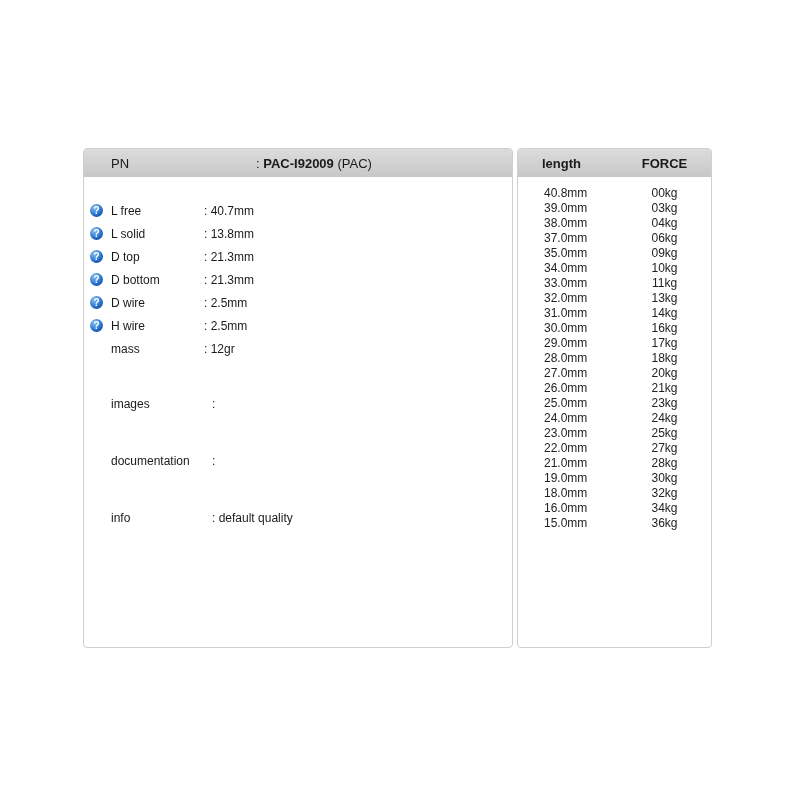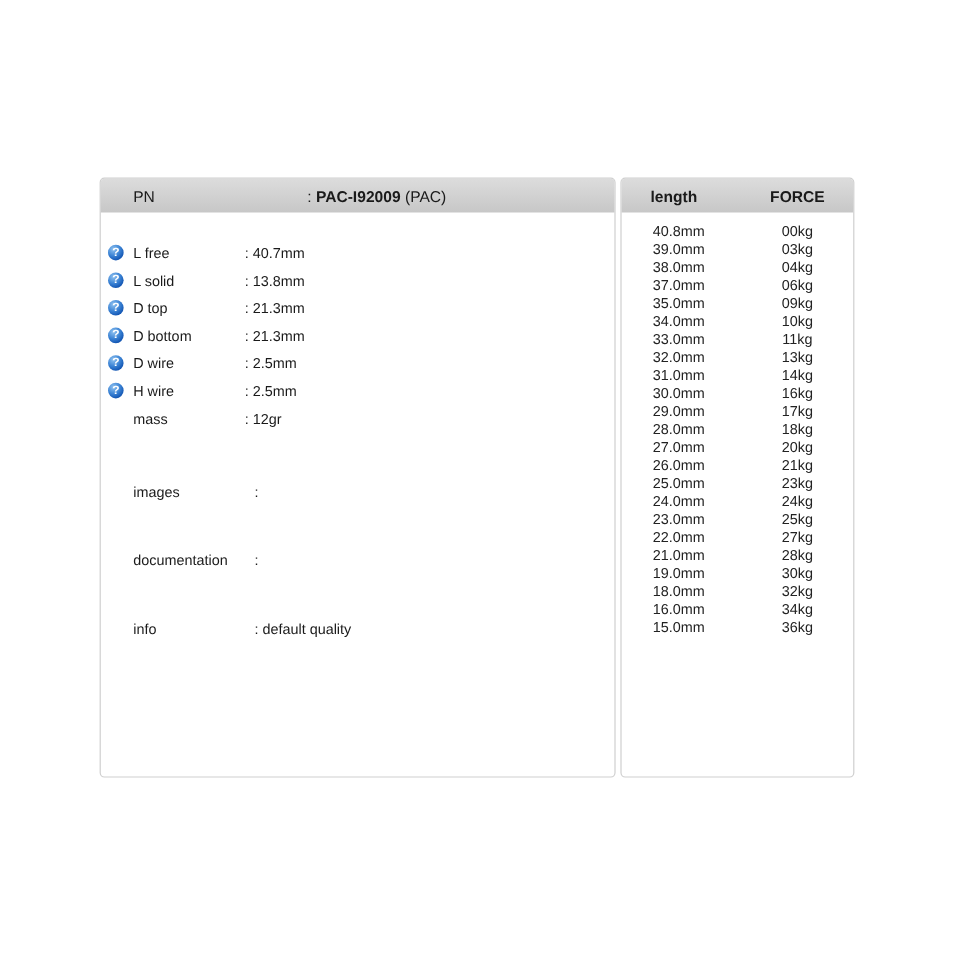--- a/index.html
+++ b/index.html
@@ -63,21 +63,21 @@
     cursor: pointer;
     user-select: none;
   }
   .spec-label { margin-left: 8px; width: 93px; flex: 0 0 auto; }
   .spec-value { white-space: pre; }
 
   .meta-rows { margin-top: 19px; }
   .meta-row {
     height: 20px;
     display: flex;
-    align-items: flex-end;
+    align-items: flex-start;
     font-size: 12px;
     padding-left: 27px;
     margin-top: 37px;
   }
   .meta-label { width: 101px; flex: 0 0 auto; }
   .meta-value { white-space: pre; }
 
   .fp-hdr-length {
     margin-left: 24px;
     width: 76px;

